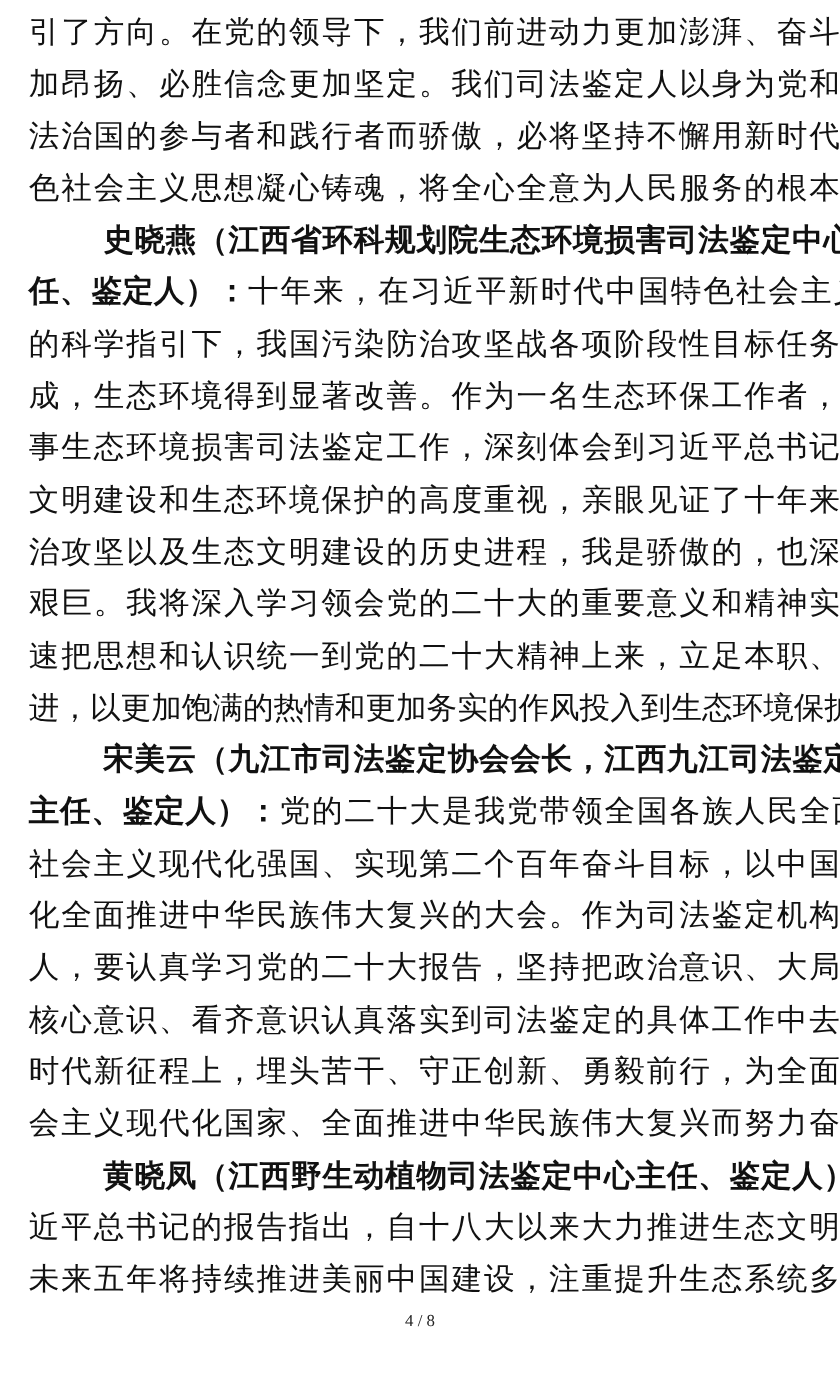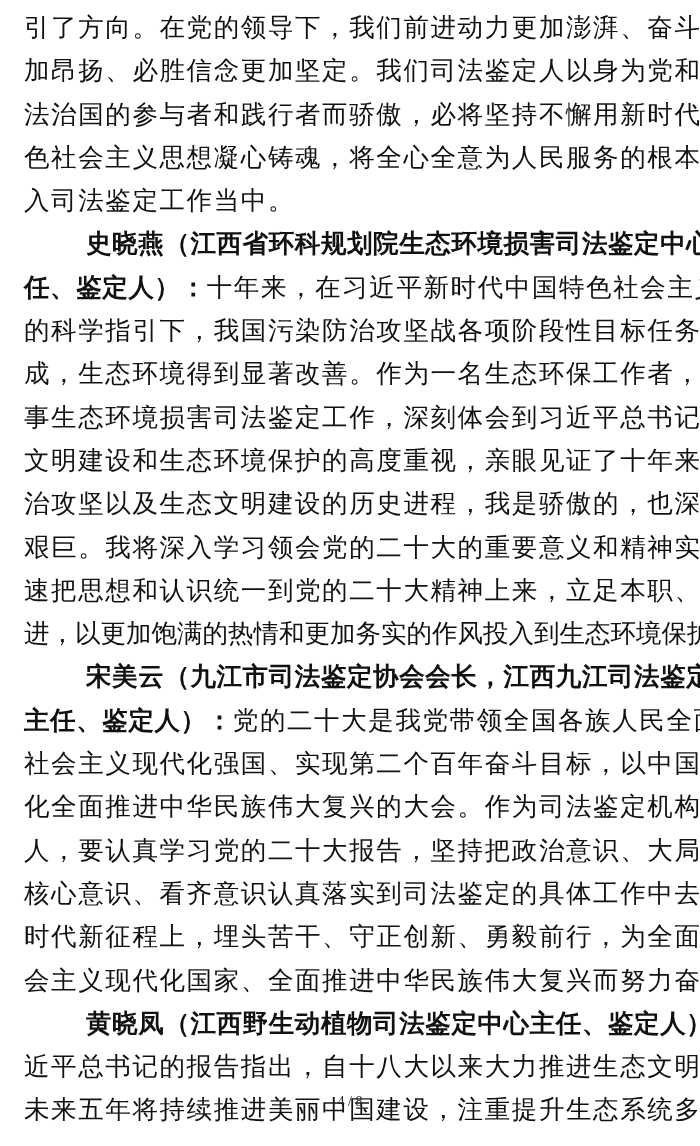--- a/index.html
+++ b/index.html
@@ -16,21 +16,20 @@
 </head>
 <body>
 
 <div class="page">
 
   <div>
     <div class="line"><span class="bold"></span><span>引了方向。在党的领导下，我们前进动力更加澎湃、奋斗精神更</span></div>
     <div class="line"><span class="bold"></span><span>加昂扬、必胜信念更加坚定。我们司法鉴定人以身为党和国家依</span></div>
     <div class="line"><span class="bold"></span><span>法治国的参与者和践行者而骄傲，必将坚持不懈用新时代中国特</span></div>
     <div class="line"><span class="bold"></span><span>色社会主义思想凝心铸魂，将全心全意为人民服务的根本宗旨融</span></div>
-    <div class="line"><span class="bold"></span><span>入司法鉴定工作当中。</span></div>
   </div>
 
   <div>
     <div class="line indent"><span class="bold">史晓燕（江西省环科规划院生态环境损害司法鉴定中心主</span><span></span></div>
     <div class="line"><span class="bold">任、鉴定人）：</span><span>十年来，在习近平新时代中国特色社会主义思想</span></div>
     <div class="line"><span class="bold"></span><span>的科学指引下，我国污染防治攻坚战各项阶段性目标任务全面完</span></div>
     <div class="line"><span class="bold"></span><span>成，生态环境得到显著改善。作为一名生态环保工作者，有幸从</span></div>
     <div class="line"><span class="bold"></span><span>事生态环境损害司法鉴定工作，深刻体会到习近平总书记对生态</span></div>
     <div class="line"><span class="bold"></span><span>文明建设和生态环境保护的高度重视，亲眼见证了十年来污染防</span></div>
     <div class="line"><span class="bold"></span><span>治攻坚以及生态文明建设的历史进程，我是骄傲的，也深感使命</span></div>

